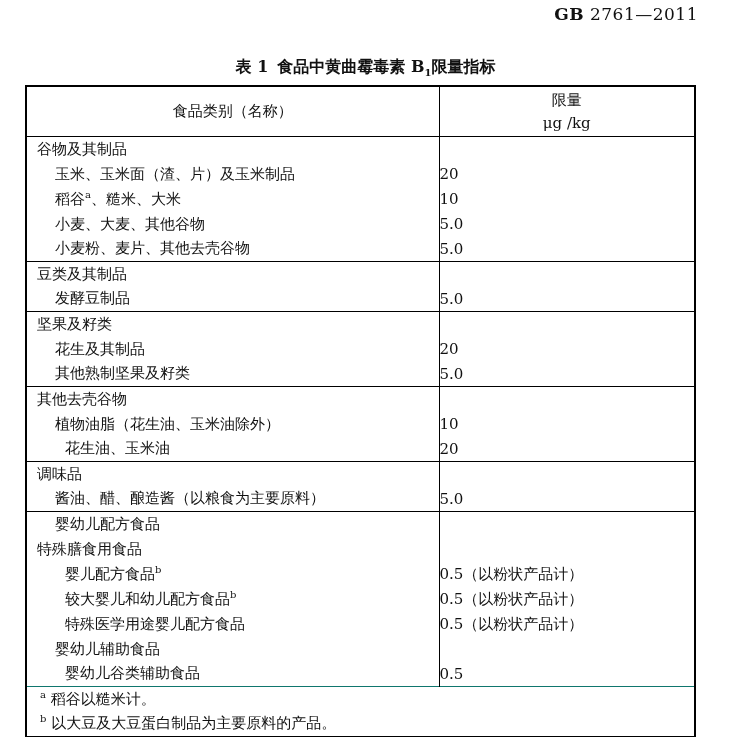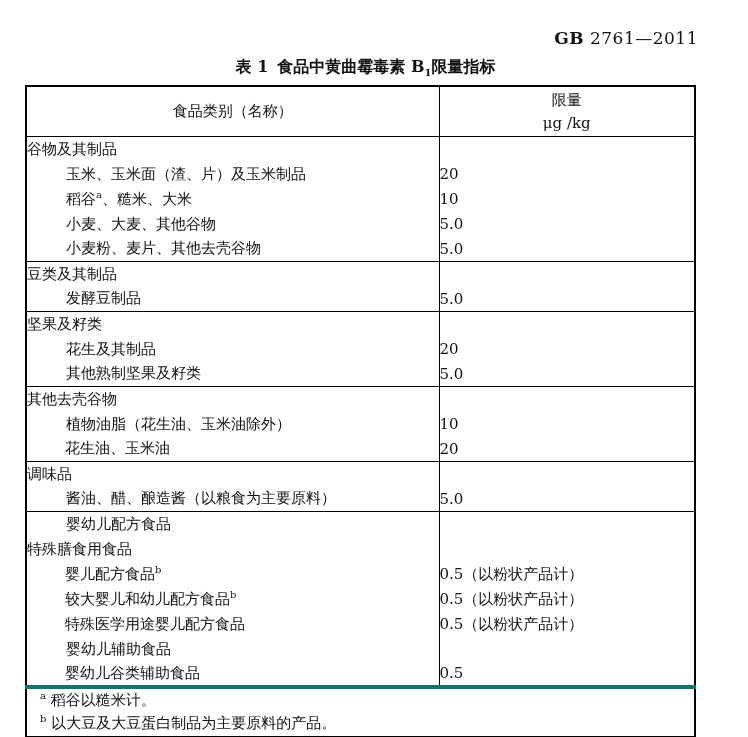--- a/index.html
+++ b/index.html
@@ -6,21 +6,21 @@
     margin: 0; padding: 0;
     width: 748px; height: 737px;
     background: #ffffff;
     color: #111;
     font-family: "DejaVu Serif", "Liberation Serif", serif;
     overflow: hidden;
     position: relative;
   }
   .doc-header {
     position: absolute;
-    top: 28px; right: 50px;
+    top: 4px; right: 50px;
     font-size: 17px;
     letter-spacing: 0.5px;
     white-space: nowrap;
   }
   .doc-header b { font-weight: bold; }
   .table-title {
     position: absolute;
     top: 57px; left: 31px; width: 669px;
     text-align: center;
     font-weight: bold;
@@ -44,26 +44,26 @@
     font-weight: normal;
     height: 49px;
     text-align: center;
     vertical-align: middle;
     padding: 0;
   }
   thead th.cat-h { border-right: 1px solid #000; }
   thead { border-bottom: 1px solid #000; }
   thead .hline { line-height: 23px; }
   tbody.section { border-top: 1px solid #000; }
-  tbody.footnotes { border-top: 4px solid #0f766e; }
+  tbody.footnotes { border-top: 1px solid #0f766e; }
   tbody tr { height: 25px; }
   td { padding: 0; vertical-align: middle; }
   td.cat { border-right: 1px solid #000; }
-  td.cat.indent-0 { }
-  td.cat.indent-1 { padding-left: 39px; }
+  td.cat.indent-0 { padding-left: 10px; }
+  td.cat.indent-1 { padding-left: 28px; }
   td.cat.indent-2 { padding-left: 38px; }
   td.val { text-align: left; }
   td.foot { padding-left: 13px; }
   sup { font-size: 10px; line-height: 0; }
 </style>
 </head>
 <body>
 
 <div class="doc-header"><b>GB</b><span> 2761—2011</span></div>
 

